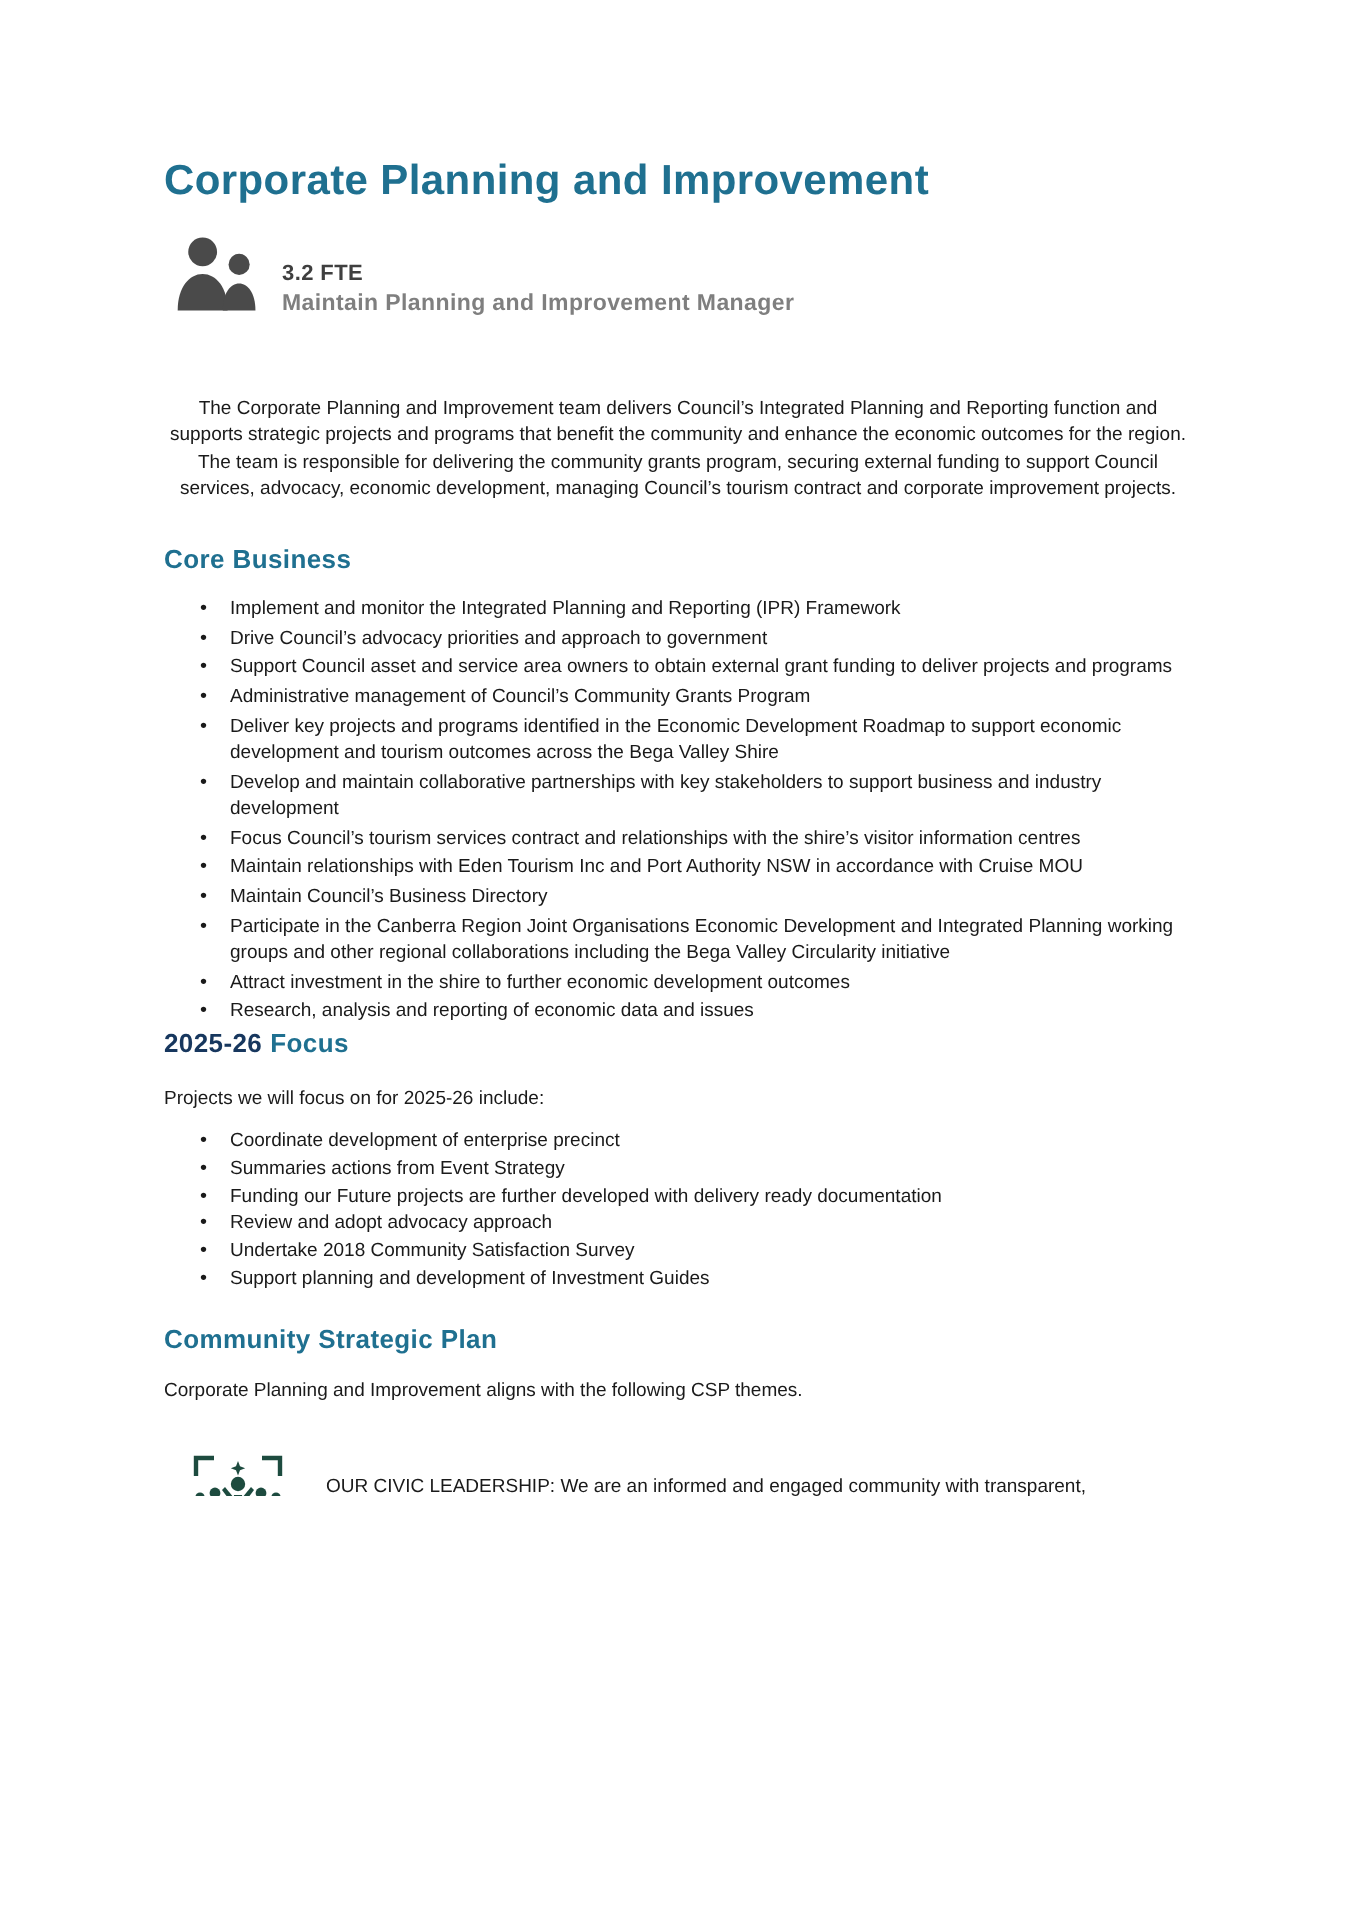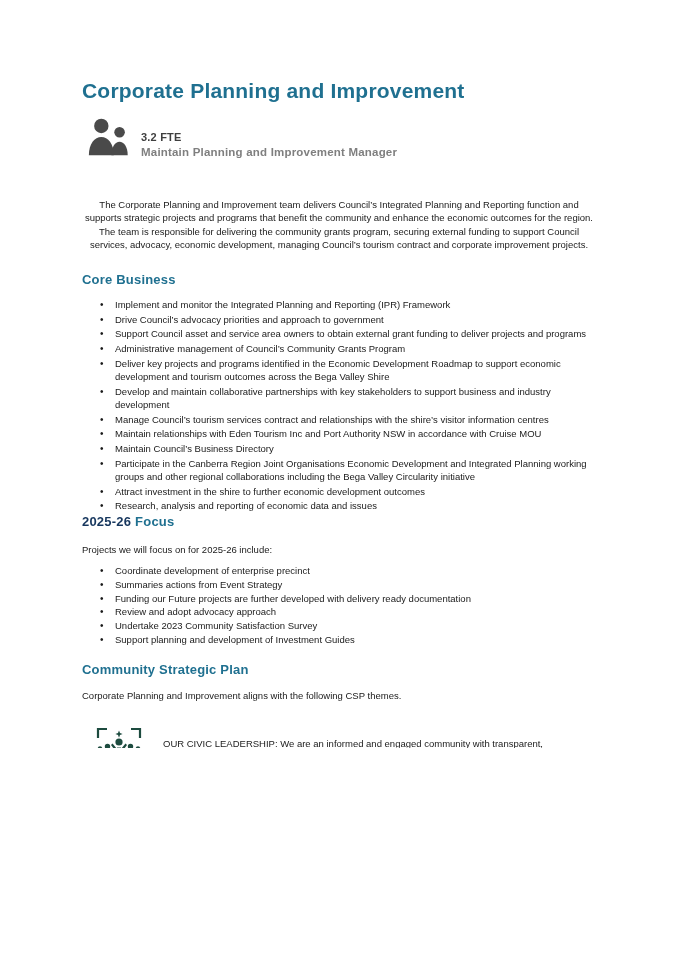--- a/index.html
+++ b/index.html
@@ -109,38 +109,38 @@
 
     <h2 class="section-heading mt-core">Core Business</h2>
 
     <ul class="bullet-list">
         <li class="bullet">Implement and monitor the Integrated Planning and Reporting (IPR) Framework</li>
         <li class="bullet">Drive Council’s advocacy priorities and approach to government</li>
         <li class="bullet">Support Council asset and service area owners to obtain external grant funding to deliver projects and programs</li>
         <li class="bullet">Administrative management of Council’s Community Grants Program</li>
         <li class="bullet">Deliver key projects and programs identified in the Economic Development Roadmap to support economic development and tourism outcomes across the Bega Valley Shire</li>
         <li class="bullet">Develop and maintain collaborative partnerships with key stakeholders to support business and industry development</li>
-        <li class="bullet">Manage Council’s tourism services contract and relationships with the shire’s visitor information centres</li>
+        <li class="bullet">Focus Council’s tourism services contract and relationships with the shire’s visitor information centres</li>
         <li class="bullet">Maintain relationships with Eden Tourism Inc and Port Authority NSW in accordance with Cruise MOU</li>
         <li class="bullet">Maintain Council’s Business Directory</li>
         <li class="bullet">Participate in the Canberra Region Joint Organisations Economic Development and Integrated Planning working groups and other regional collaborations including the Bega Valley Circularity initiative</li>
         <li class="bullet">Attract investment in the shire to further economic development outcomes</li>
         <li class="bullet">Research, analysis and reporting of economic data and issues</li>
       </ul>
 
     <h2 class="section-heading mt-focus"><span class="navy">2025-26</span><span class="focus-word">Focus</span></h2>
 
     <p class="body-text mt-focus-intro">Projects we will focus on for 2025-26 include:</p>
 
     <ul class="bullet-list focus-list">
         <li class="bullet">Coordinate development of enterprise precinct</li>
         <li class="bullet">Summaries actions from Event Strategy</li>
         <li class="bullet">Funding our Future projects are further developed with delivery ready documentation</li>
         <li class="bullet">Review and adopt advocacy approach</li>
-        <li class="bullet">Undertake 2023 Community Satisfaction Survey</li>
+        <li class="bullet">Undertake 2018 Community Satisfaction Survey</li>
         <li class="bullet">Support planning and development of Investment Guides</li>
       </ul>
 
     <h2 class="section-heading mt-csp">Community Strategic Plan</h2>
 
     <p class="body-text mt-csp-intro">Corporate Planning and Improvement aligns with the following CSP themes.</p>
 
     <div class="csp-box">
       <span class="csp-icon">
         <svg viewBox="0 0 62 62" xmlns="http://www.w3.org/2000/svg">

